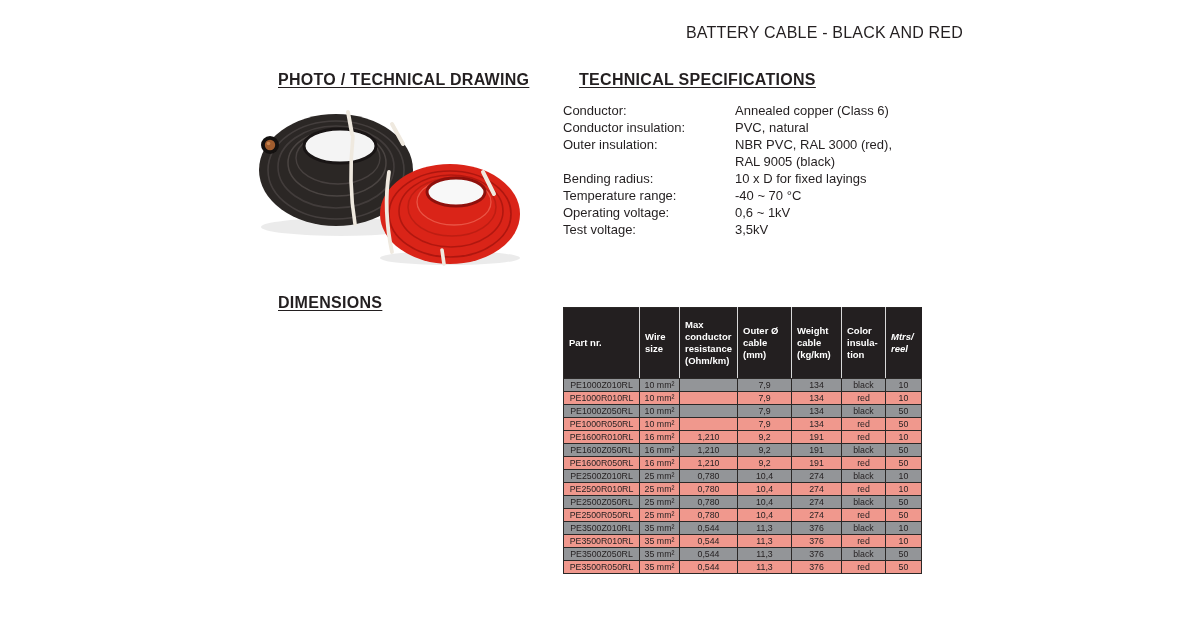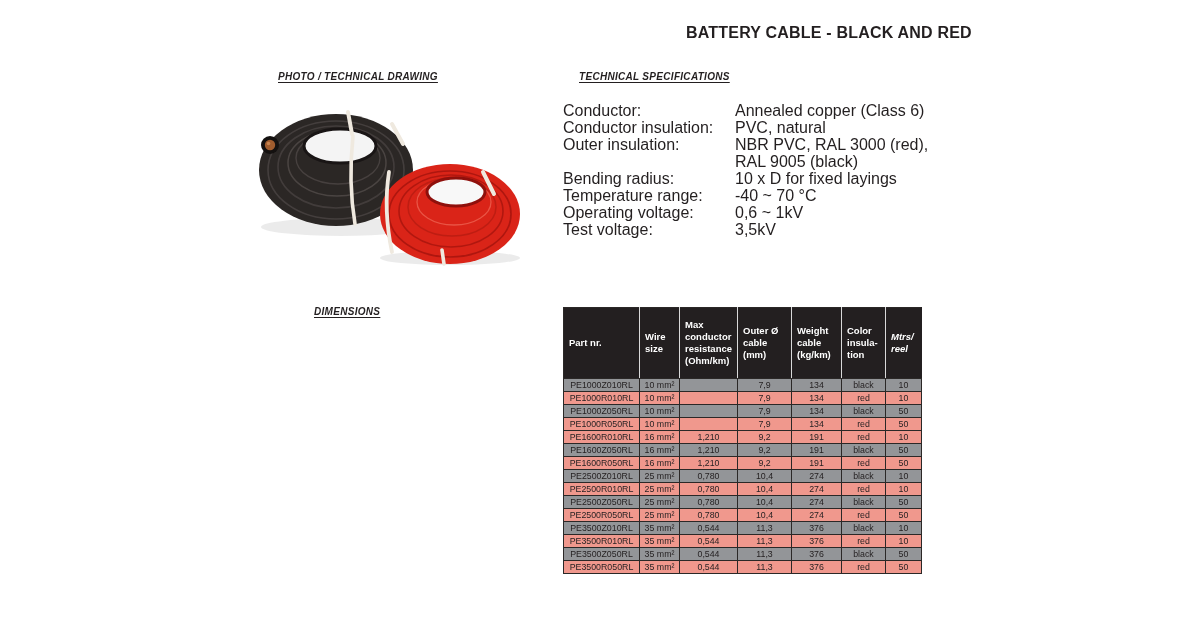--- a/index.html
+++ b/index.html
@@ -10,41 +10,40 @@
     background: #ffffff;
     font-family: "Liberation Sans", sans-serif;
     color: var(--text, #231f20);
     overflow: hidden;
   }
   .doc-title {
     position: absolute;
     left: 686px;
     top: 24px;
     font-size: 16px;
-    font-weight: 700;
+    font-weight: 400;
     letter-spacing: 0.2px;
     white-space: nowrap;
   }
   .section-heading {
     position: absolute;
-    font-size: 10px;
+    font-size: 16px;
     font-weight: 700;
     letter-spacing: 0.3px;
     text-decoration: underline;
     text-underline-offset: 2px;
     white-space: nowrap;
-    font-style: italic;
   }
   .photo-heading { left: 278px; top: 71px; }
   .specs-heading { left: 563px; top: 71px; margin-left: 16px; }
-  .dimensions-heading { left: 278px; top: 306px; margin-left: 36px; }
+  .dimensions-heading { left: 278px; top: 294px; }
 
   .photo-wrap { position: absolute; left: 256px; top: 106px; width: 272px; height: 162px; }
 
-  .specs-list { position: absolute; left: 563px; top: 102px; width: 400px; font-size: 16px; }
+  .specs-list { position: absolute; left: 563px; top: 102px; width: 400px; font-size: 13px; }
   .spec-row { display: flex; align-items: flex-start; }
   .spec-label { width: 172px; flex: 0 0 172px; line-height: 17px; }
   .spec-value { white-space: pre-line; line-height: 17px; }
 
   table.dim-table {
     position: absolute;
     left: 563px;
     top: 307px;
     border-collapse: collapse;
     table-layout: fixed;

